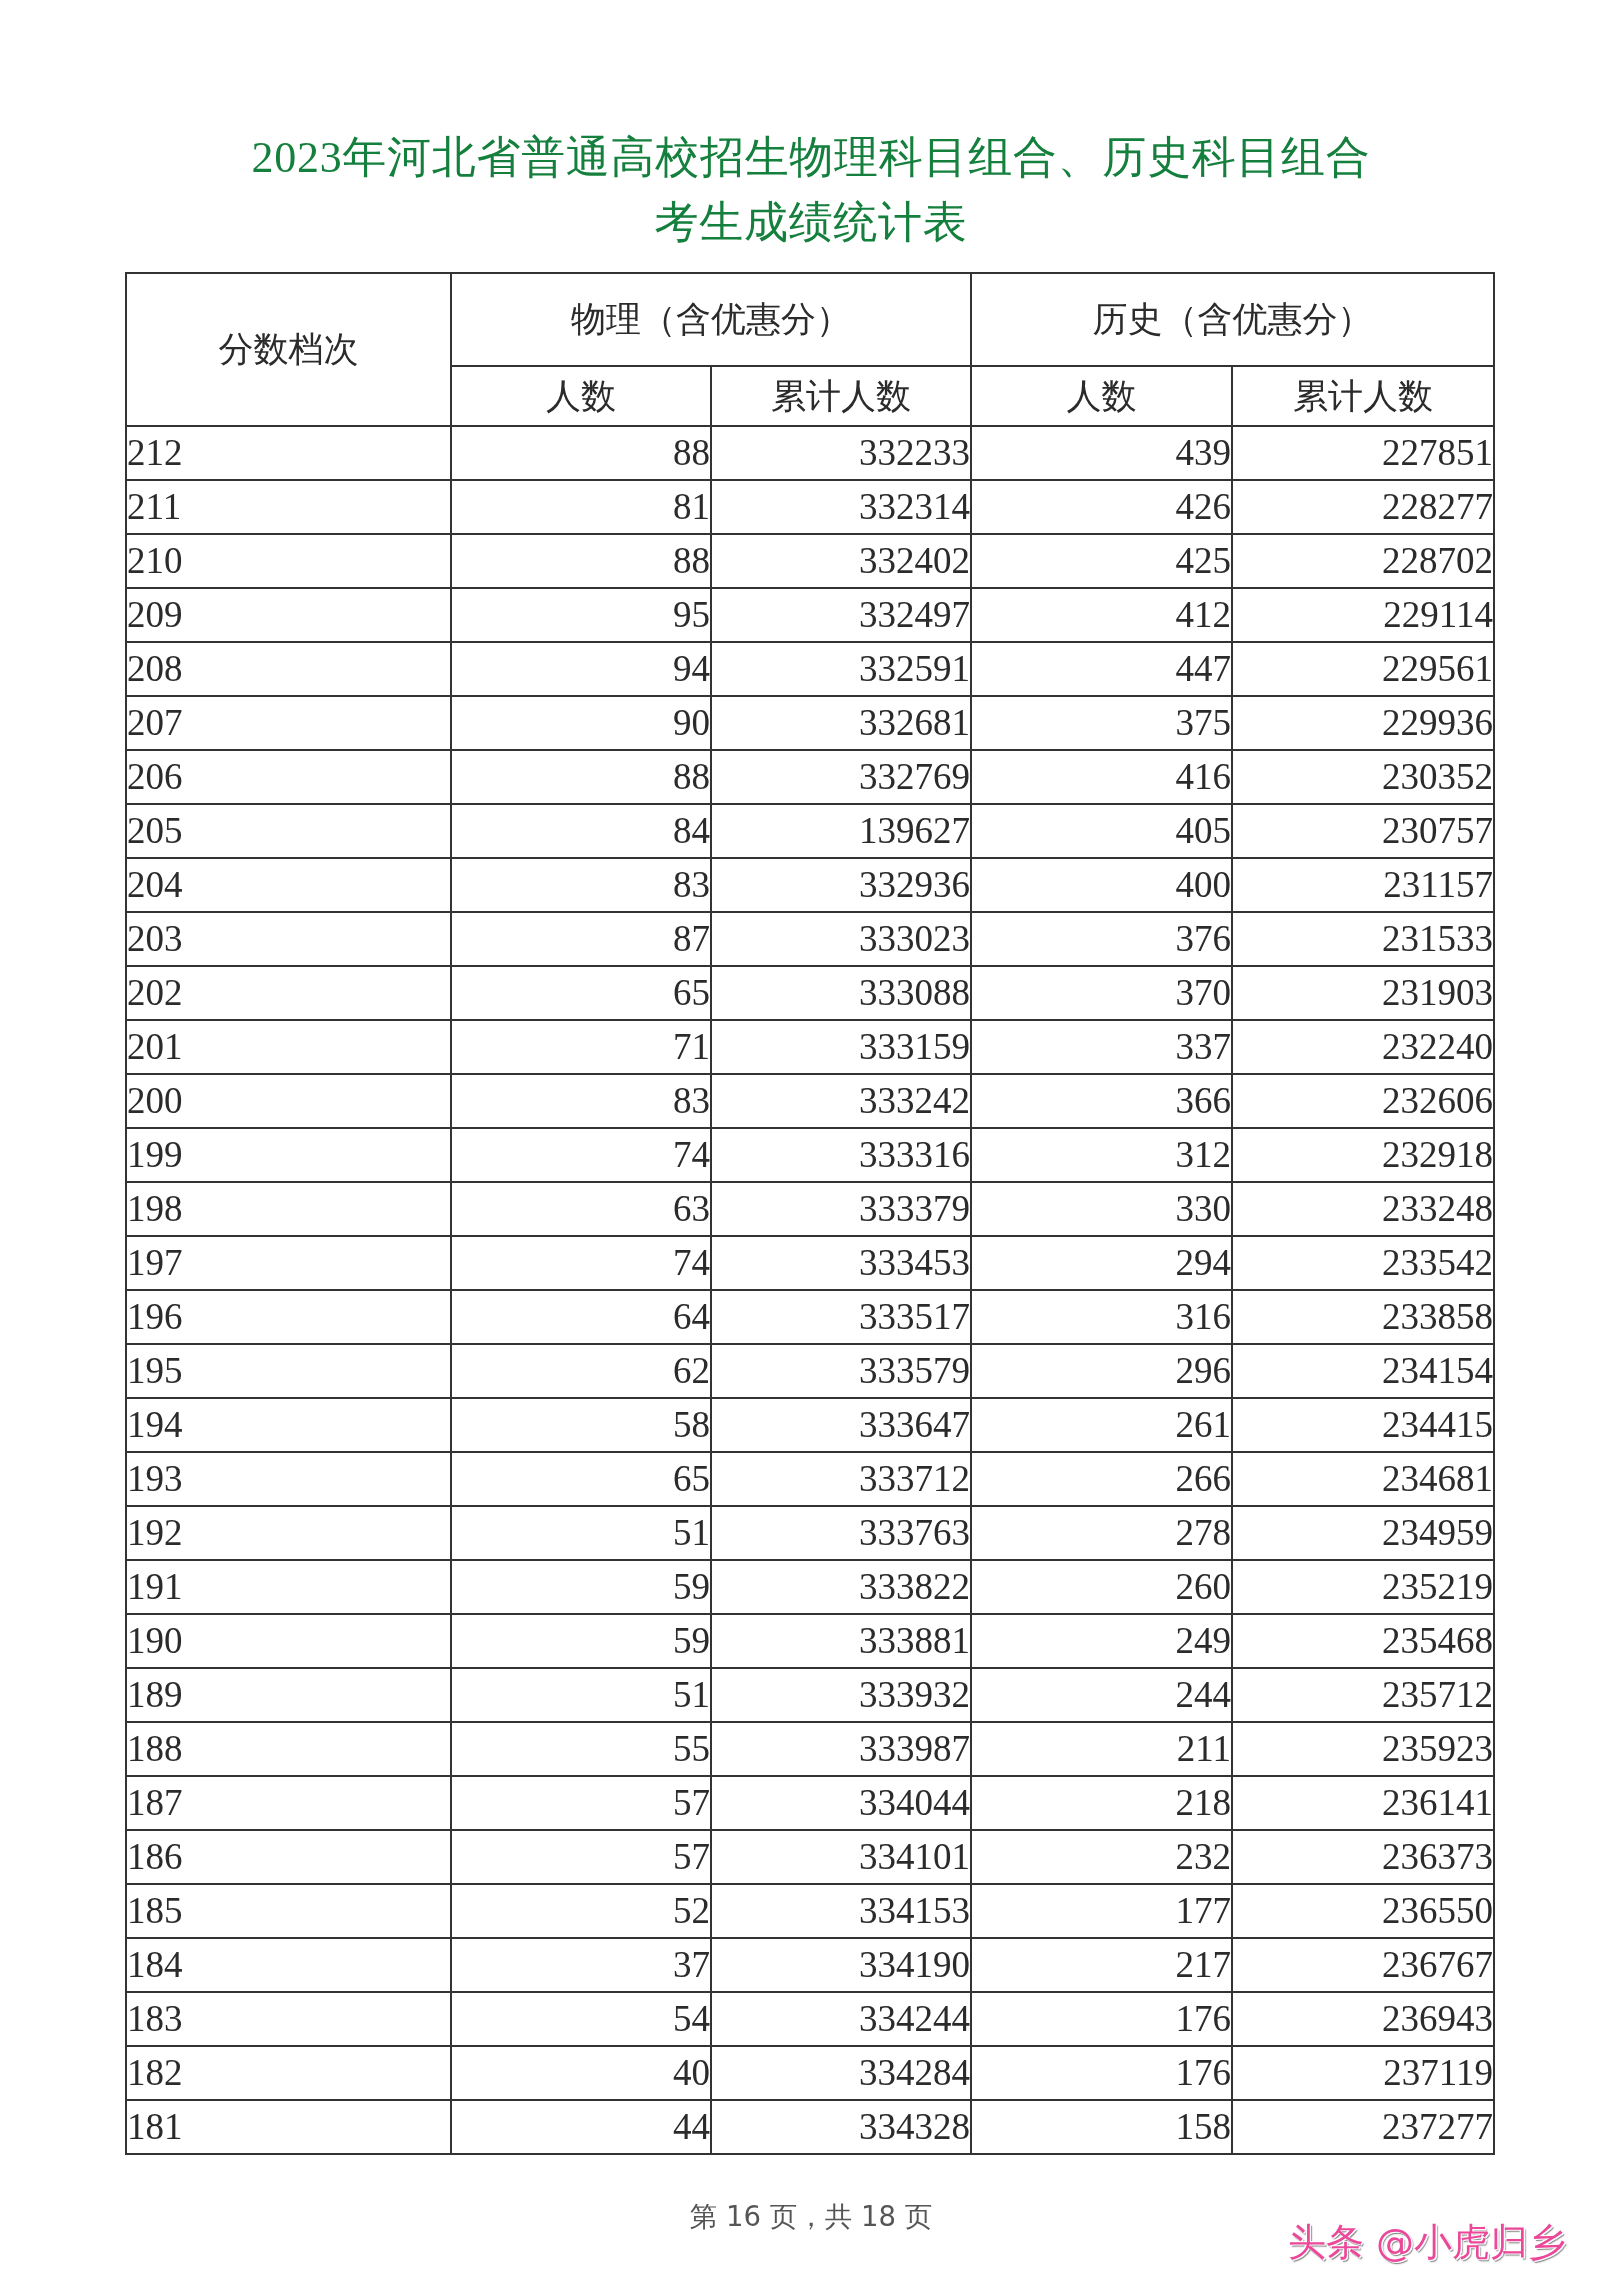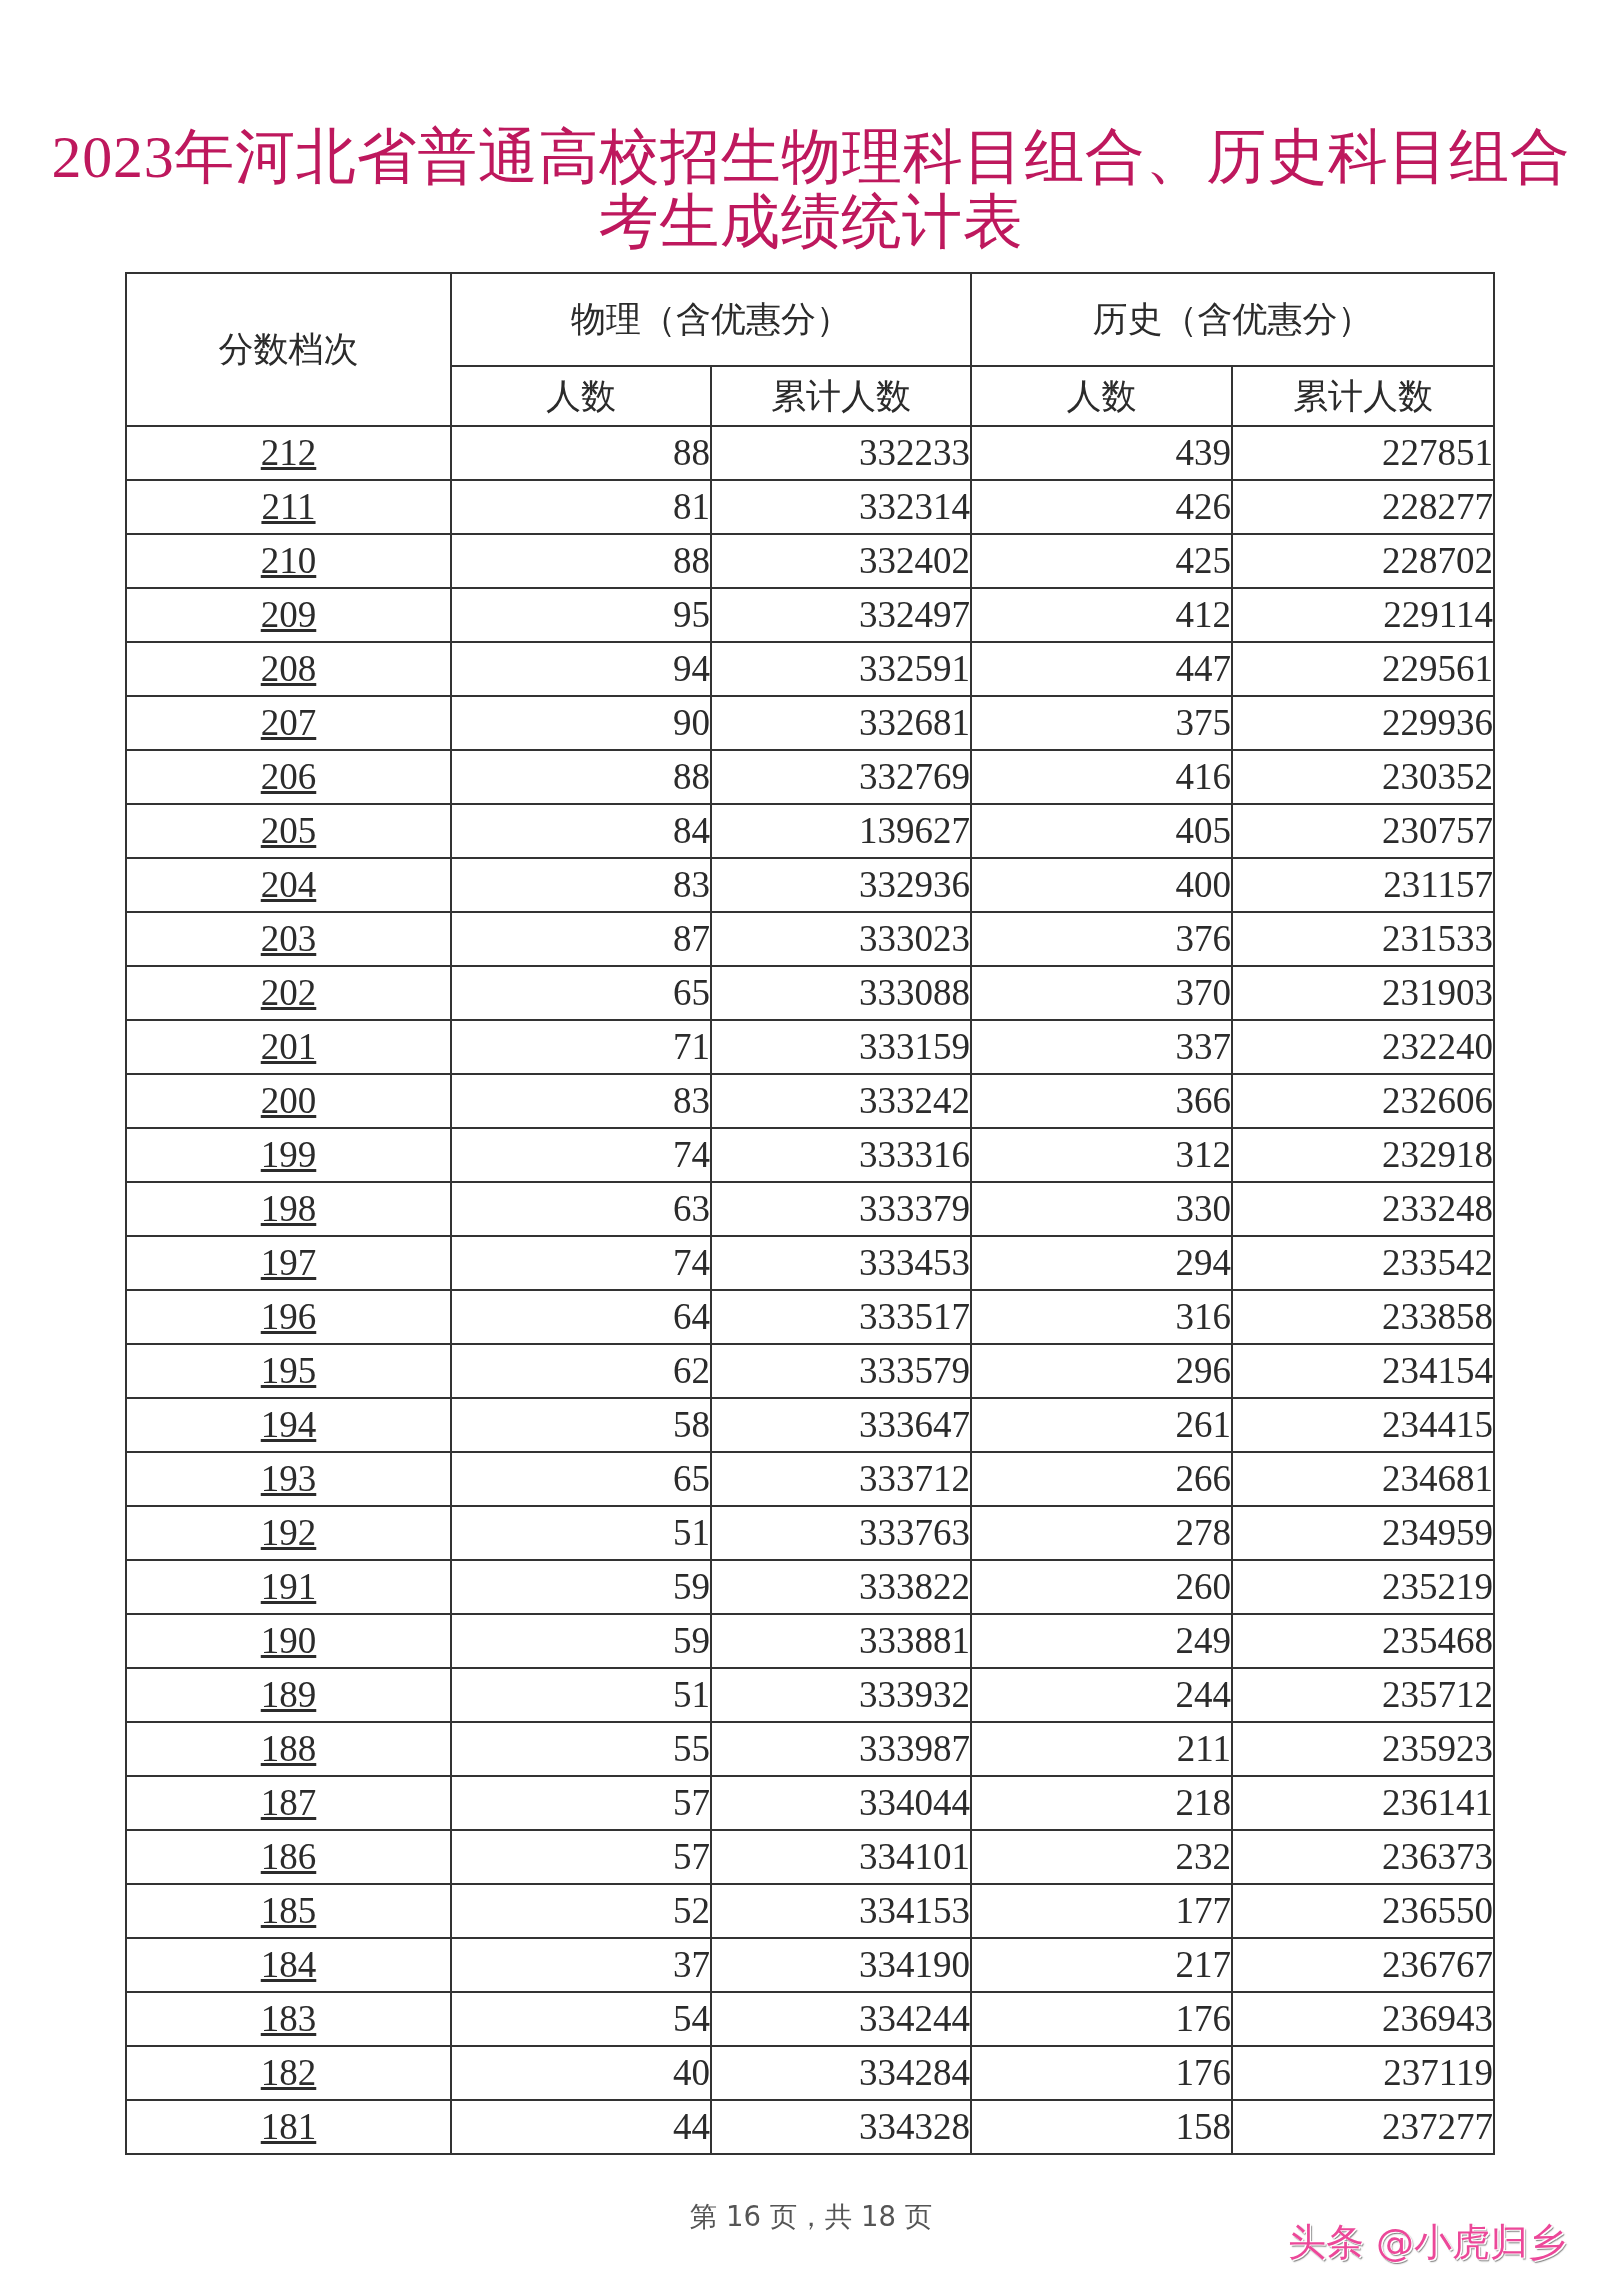--- a/index.html
+++ b/index.html
@@ -1,28 +1,28 @@
 <!DOCTYPE html>
 <html style="font-size:10.5px"><head>
 <meta charset="utf-8">
 <style>
   html,body{margin:0;padding:0;background:#ffffff;}
   body{width:1622px;height:2295px;position:relative;overflow:hidden;
        font-family:"Liberation Serif","DejaVu Serif",serif;color:#2b2b2b;}
-  .title{position:absolute;left:0;width:1622px;text-align:center;font-size:60px;line-height:59px;letter-spacing:0.7px;color:#be185d;}
+  .title{position:absolute;left:0;width:1622px;text-align:center;font-size:44px;line-height:59px;letter-spacing:0.7px;color:#15803d;}
   .t1{top:128px;}
   .t2{top:193px;}
   table.score{position:absolute;left:125px;top:272px;width:1369px;border-collapse:collapse;table-layout:fixed;}
   table.score td, table.score th{border:2.6px solid #333;padding:0;font-weight:normal;}
   col.c0{width:325px;} col.c1{width:260px;} col.c2{width:260px;} col.c3{width:261px;} col.c4{width:262px;}
   th{font-size:35px;color:#2b2b2b;}
   tr.h1 th{height:91px;}
   tr.h2 th{height:58px;}
   td{height:52px;font-size:37px;line-height:52px;}
-  td.score-cell{text-align:center;text-decoration:underline;}
+  td.score-cell{text-align:left;}
   td.num{text-align:right;padding-right:6.5px;}
   .footer{position:absolute;top:2199px;left:0;width:1622px;text-align:center;font-family:"DejaVu Sans",sans-serif;font-size:27.5px;color:#555;}
   .watermark{position:absolute;top:2217px;left:1288px;font-family:"DejaVu Sans",sans-serif;font-size:38px;color:#ec4899;
              text-shadow:1.3px 1.3px 0 #fff,-1.3px -1.3px 0 #fff,2px 2px 1.3px #777;}
 </style>
 </head>
 <body>
 
 <div class="title t1">2023年河北省普通高校招生物理科目组合、历史科目组合</div>
 <div class="title t2">考生成绩统计表</div>

